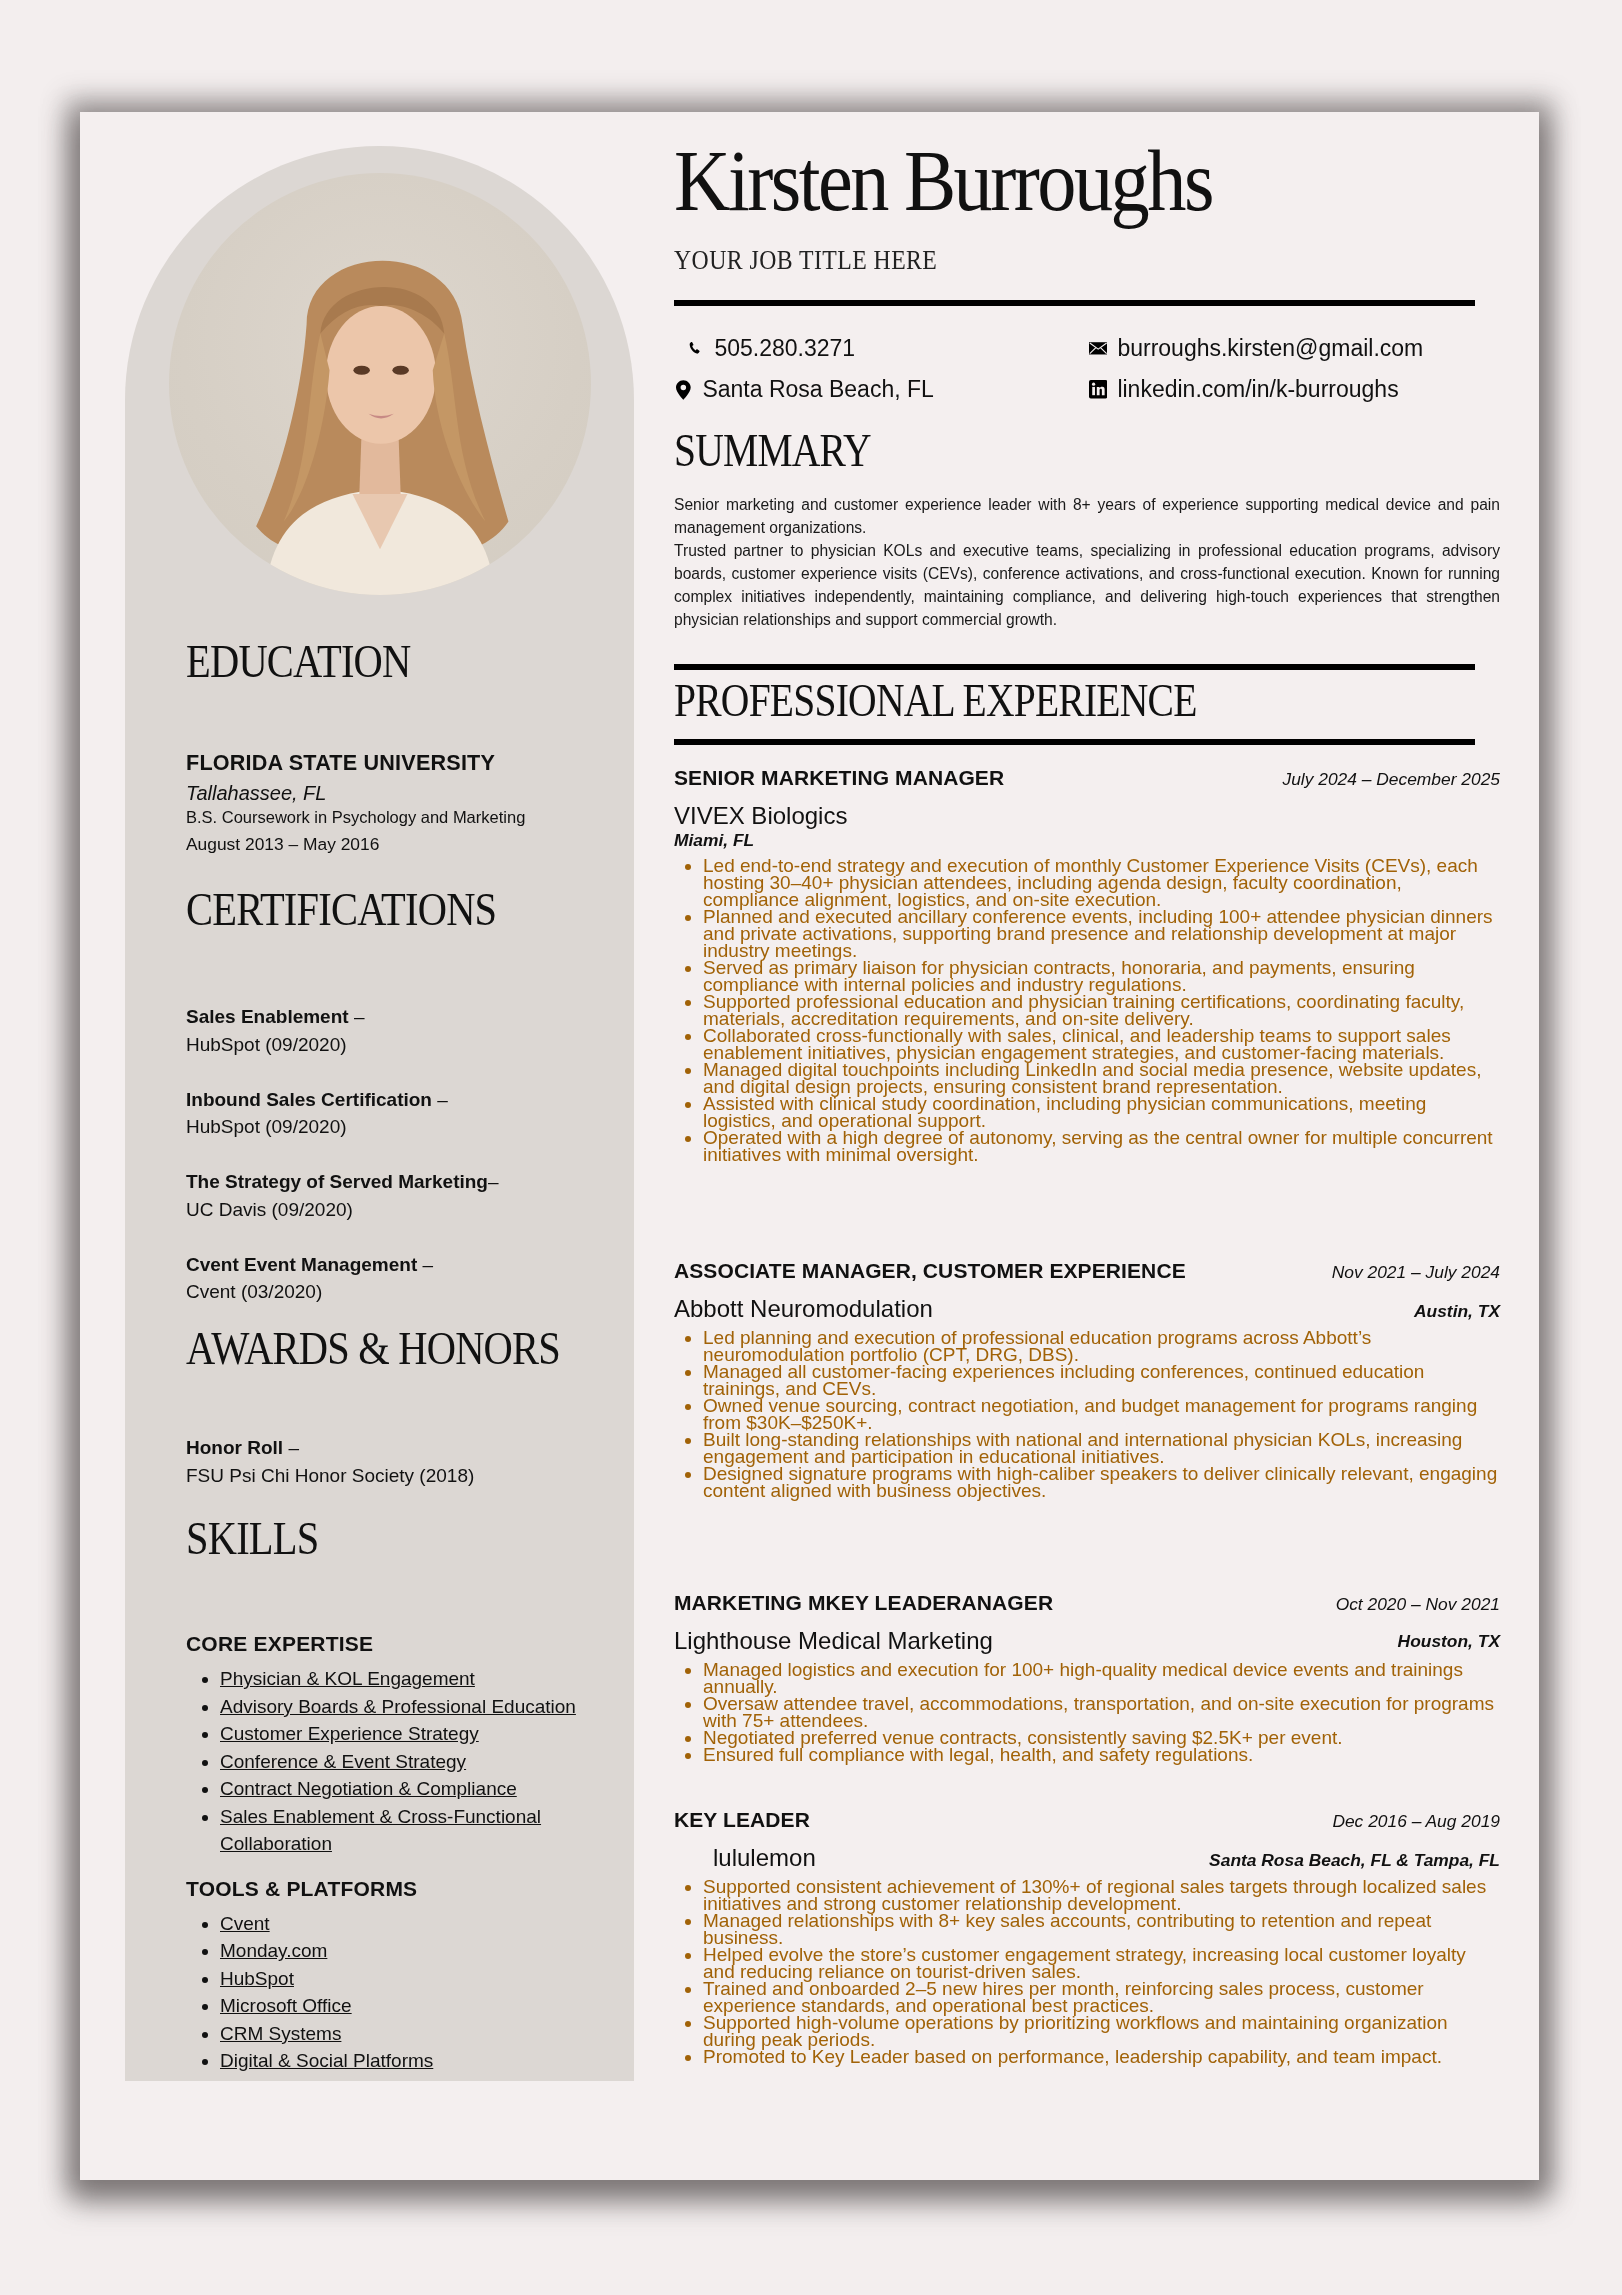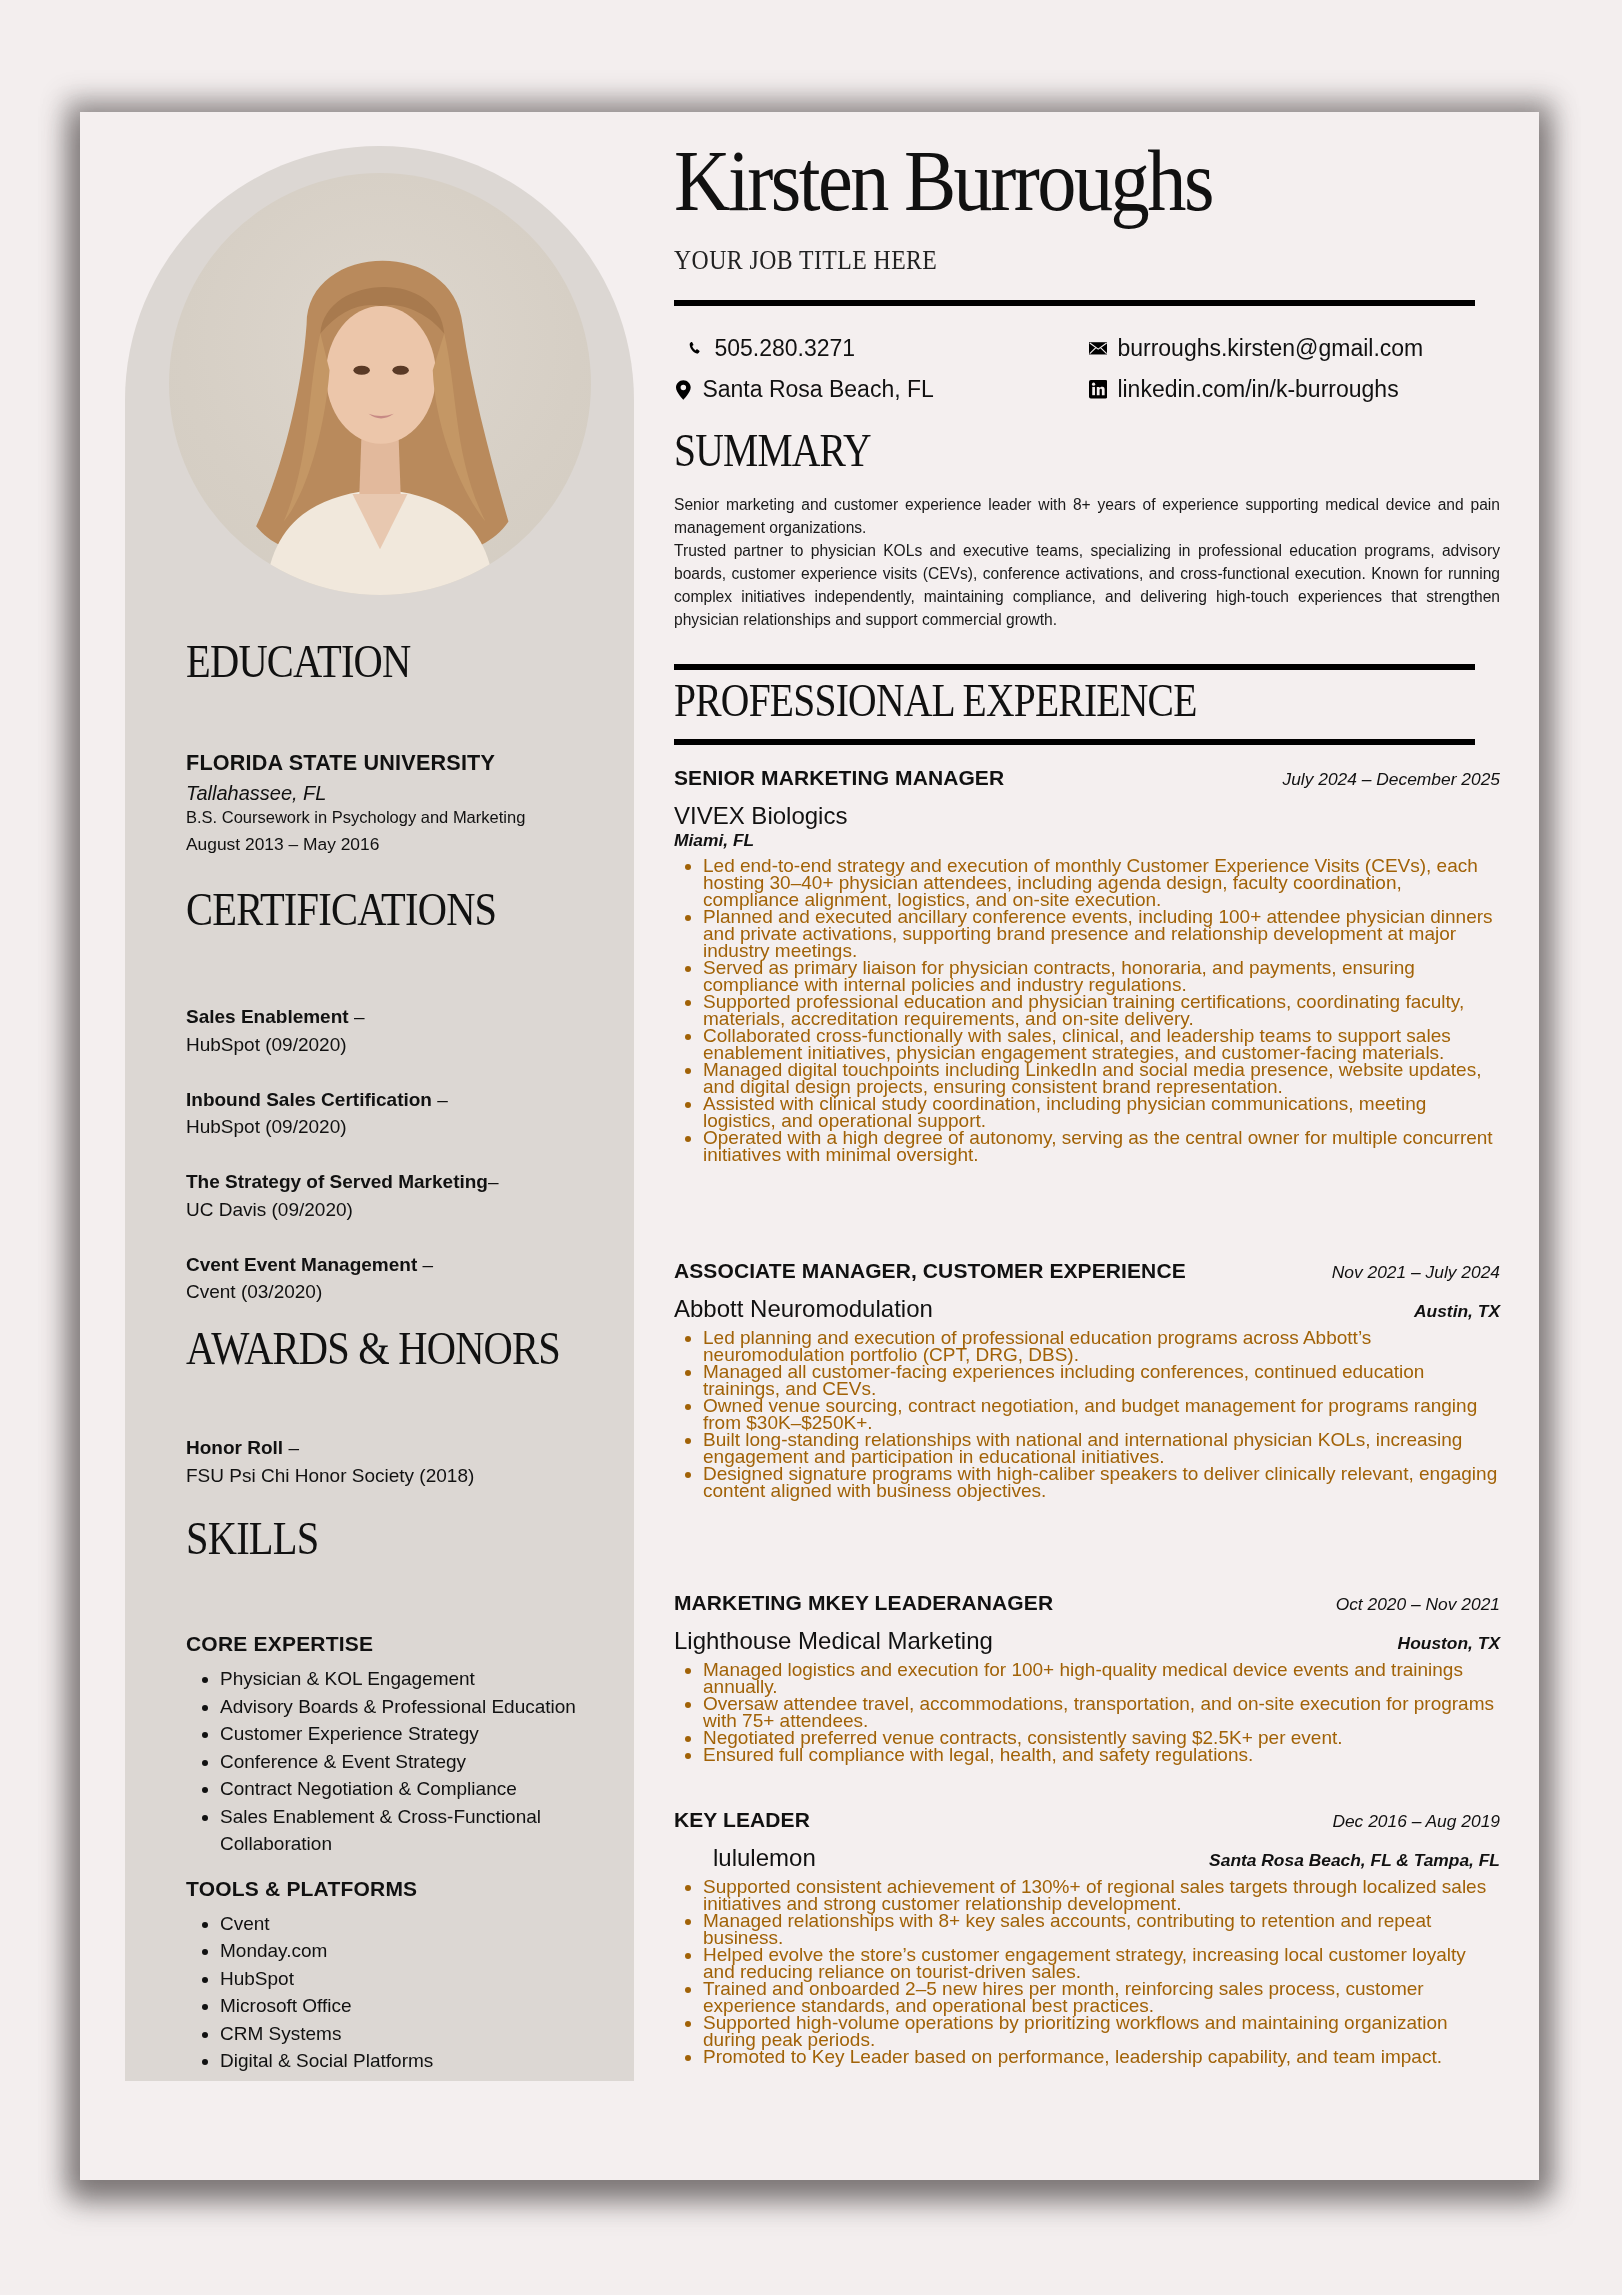--- a/index.html
+++ b/index.html
@@ -11,21 +11,21 @@
   .serif{font-family:"Liberation Serif","DejaVu Serif",serif;font-weight:normal;}
   .side-h{position:absolute;left:106px;margin:0;font-size:46px;letter-spacing:-0.9px;transform:scaleX(0.88);transform-origin:left top;color:#111;}
   .side-block{position:absolute;left:106px;width:413px;}
   .edu-school{font-weight:bold;font-size:21.6px;letter-spacing:0.2px;}
   .edu-loc{font-style:italic;font-size:20px;margin-top:6.4px;}
   .edu-deg{font-size:16.5px;margin-top:2.8px;}
   .edu-date{font-size:17.4px;margin-top:6.4px;}
   .cert{font-size:19px;line-height:27.5px;margin-bottom:27.5px;}
   .cert b{font-weight:bold;}
   .sub-h{font-weight:bold;font-size:21px;letter-spacing:0.2px;}
-  ul.side-list{margin:0;padding:0 0 0 34px;list-style:disc;}
+  ul.side-list{margin:0;padding:0 0 0 34px;list-style:disc;text-decoration:underline;}
   ul.side-list li{font-size:19px;line-height:27.5px;padding-left:0;}
   .main{position:absolute;left:594px;top:0;width:826px;}
   .name{position:absolute;left:0;top:25px;margin:0;font-size:87px;letter-spacing:-2.8px;transform:scaleX(0.90);transform-origin:left top;white-space:nowrap;line-height:1;}
   .jobtitle{position:absolute;left:0;top:133px;font-size:27px;letter-spacing:0.5px;transform:scaleX(0.88);transform-origin:left top;white-space:nowrap;color:#222;}
   .rule{position:absolute;left:0;width:801px;height:6.4px;background:#000;}
   .contact{position:absolute;font-size:23px;display:flex;align-items:center;gap:10px;white-space:nowrap;}
   .contact .ic{width:18.4px;height:20px;display:inline-flex;align-items:center;justify-content:center;}
   .main-h{position:absolute;left:0;margin:0;font-size:46px;letter-spacing:-0.9px;transform:scaleX(0.86);transform-origin:left top;white-space:nowrap;}
   .summary{position:absolute;left:0;top:381px;width:826px;font-size:15.6px;line-height:23px;text-align:justify;color:#1a1a1a;}
   .summary p{margin:0;}
@@ -201,21 +201,21 @@
         <li>Built long-standing relationships with national and international physician KOLs, increasing engagement and participation in educational initiatives.</li>
         <li>Designed signature programs with high-caliber speakers to deliver clinically relevant, engaging content aligned with business objectives.</li>
       </ul>
     </div>
 
     <div class="job" style="top:1479px;">
       <div class="job-row">
         <span class="job-title">MARKETING MKEY LEADERANAGER</span>
         <span class="job-date">Oct 2020 – Nov 2021</span>
       </div>
-      <div class="job-row" style="margin-top:12px;">
+      <div class="job-row" style="margin-top:12px;align-items:center;">
         <span class="job-co">Lighthouse Medical Marketing</span>
         <span class="job-loc">Houston, TX</span>
       </div>
       <ul>
         <li>Managed logistics and execution for 100+ high-quality medical device events and trainings annually.</li>
         <li>Oversaw attendee travel, accommodations, transportation, and on-site execution for programs with 75+ attendees.</li>
         <li>Negotiated preferred venue contracts, consistently saving $2.5K+ per event.</li>
         <li>Ensured full compliance with legal, health, and safety regulations.</li>
       </ul>
     </div>

